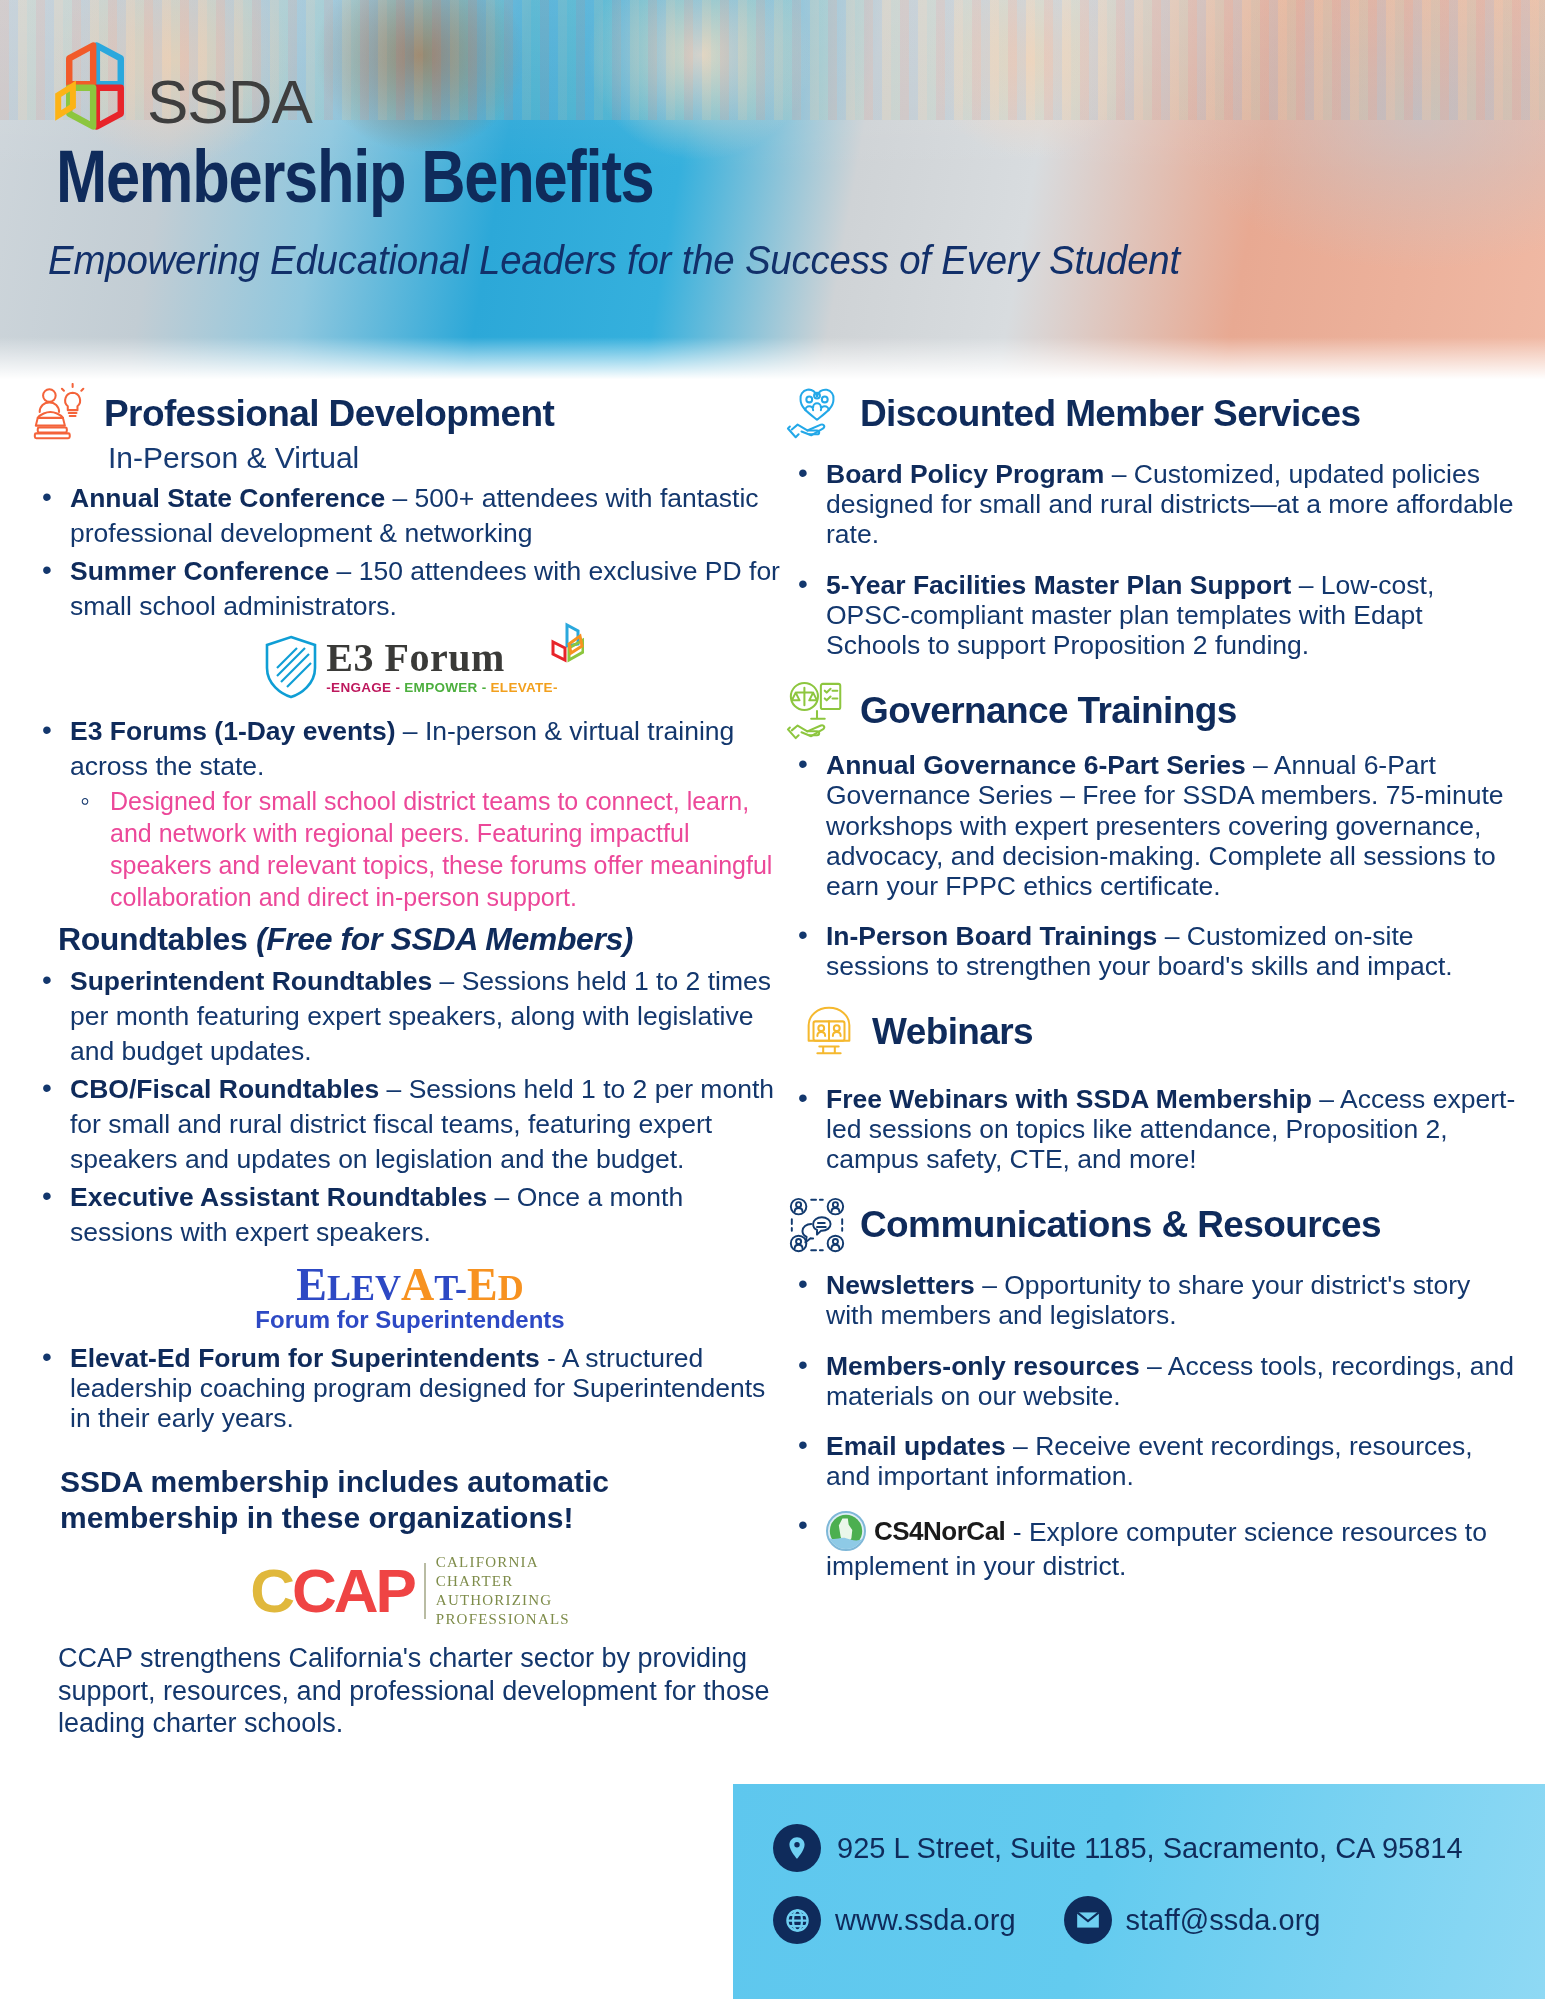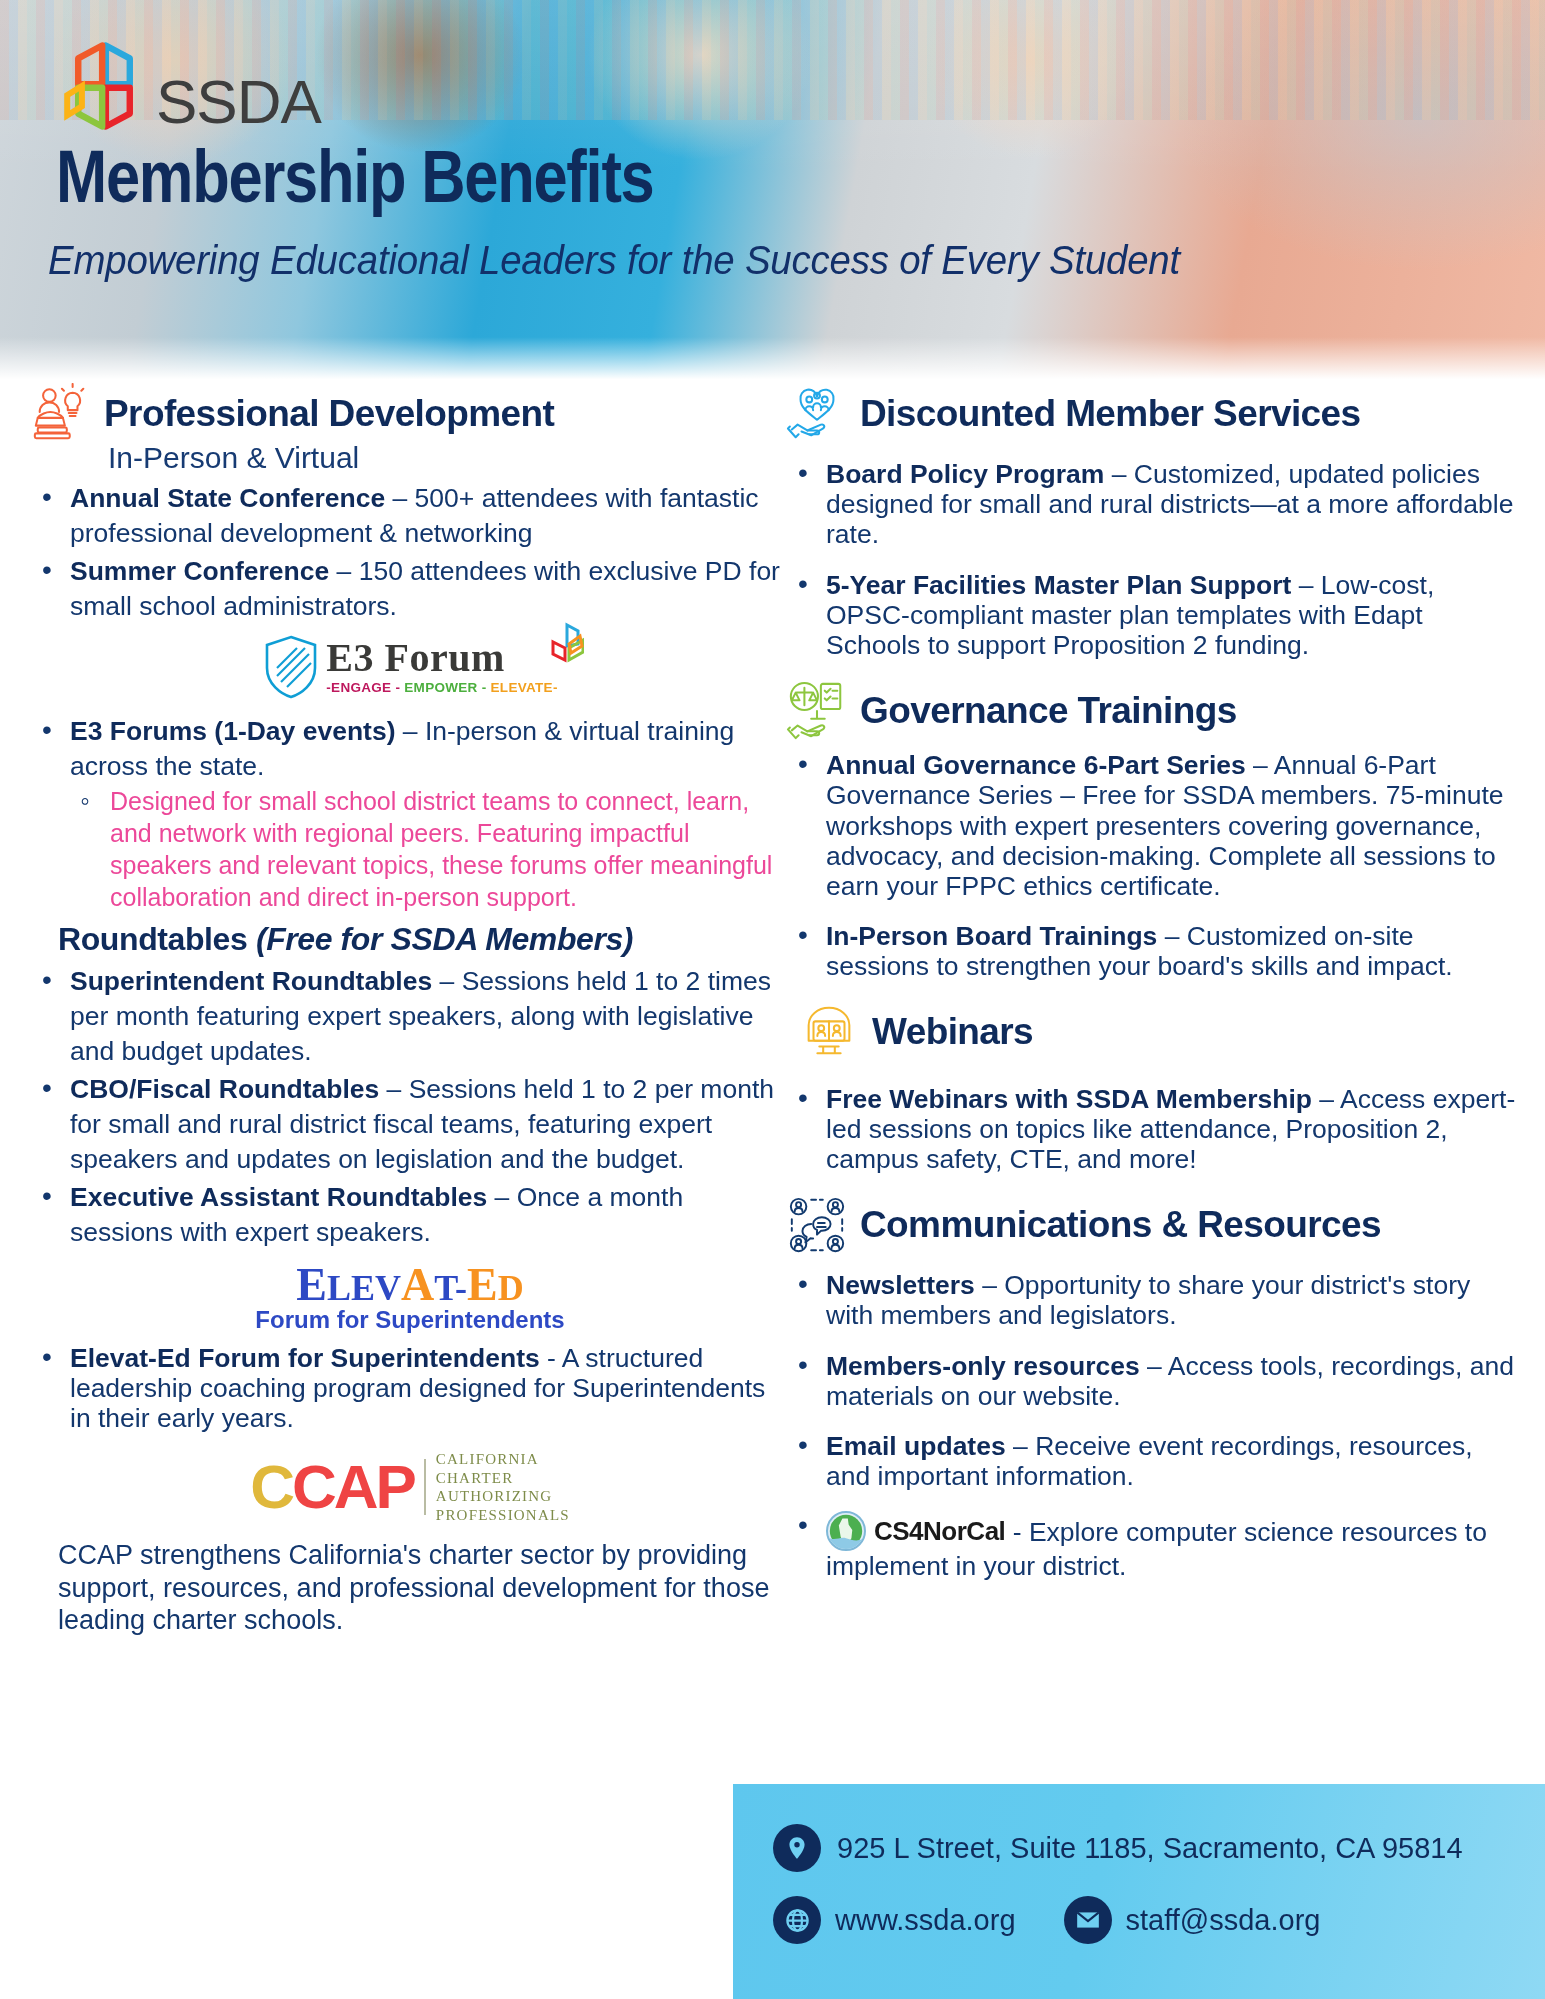--- a/index.html
+++ b/index.html
@@ -33,21 +33,21 @@
     position:absolute; top:0; left:0; right:0; height:120px; opacity:.5;
     background: repeating-linear-gradient(90deg,
       rgba(200,160,150,.5) 0 9px, rgba(150,180,200,.45) 9px 18px,
       rgba(220,200,160,.45) 18px 27px, rgba(170,200,170,.4) 27px 36px);
   }
   .hero-fade{
     position:absolute; left:0; right:0; bottom:0; height:46px;
     background: linear-gradient(to bottom, rgba(255,255,255,0), #ffffff 92%);
   }
 
-  .logo-wrap { position:absolute; left:58px; top:38px; display:flex; align-items:flex-end; }
+  .logo-wrap { position:absolute; left:49px; top:38px; display:flex; align-items:flex-end; }
   .logo-mark { width:92px; height:96px; position:relative; }
   .logo-text {
     font-family: "Liberation Sans", sans-serif;
     font-size: 62px; font-weight: 400; letter-spacing: -1px;
     color: #3e3e3e; line-height: .88; margin-left: 6px; margin-bottom: 4px;
   }
   .hero-title {
     position:absolute; left:56px; top:140px;
     font-family: "Liberation Sans", sans-serif;
     font-weight: 700; font-size: 74px; letter-spacing:-1.5px;
@@ -266,20 +266,21 @@
 
       <div class="elev">
         <div class="elev-main"><span>E</span><span class="sc">LEV</span><span class="o">A</span><span class="sc">T-</span><span class="o">E</span><span class="o sc">D</span></div>
         <div class="elev-sub">Forum for Superintendents</div>
       </div>
 
       <ul class="bl tight">
         <li><b class="lead">Elevat-Ed Forum for Superintendents</b><span> - A structured leadership coaching program designed for Superintendents in their early years.</span></li>
       </ul>
 
+      <div class="auto-head">SSDA membership includes automatic membership in these organizations!</div>
 
       <div class="ccap">
         <div class="ccap-mark"><span class="c1">C</span><span class="c2">CAP</span></div>
         <div class="ccap-div"></div>
         <div class="ccap-txt">
           <div>CALIFORNIA</div>
           <div>CHARTER</div>
           <div>AUTHORIZING</div>
           <div>PROFESSIONALS</div>
         </div>

